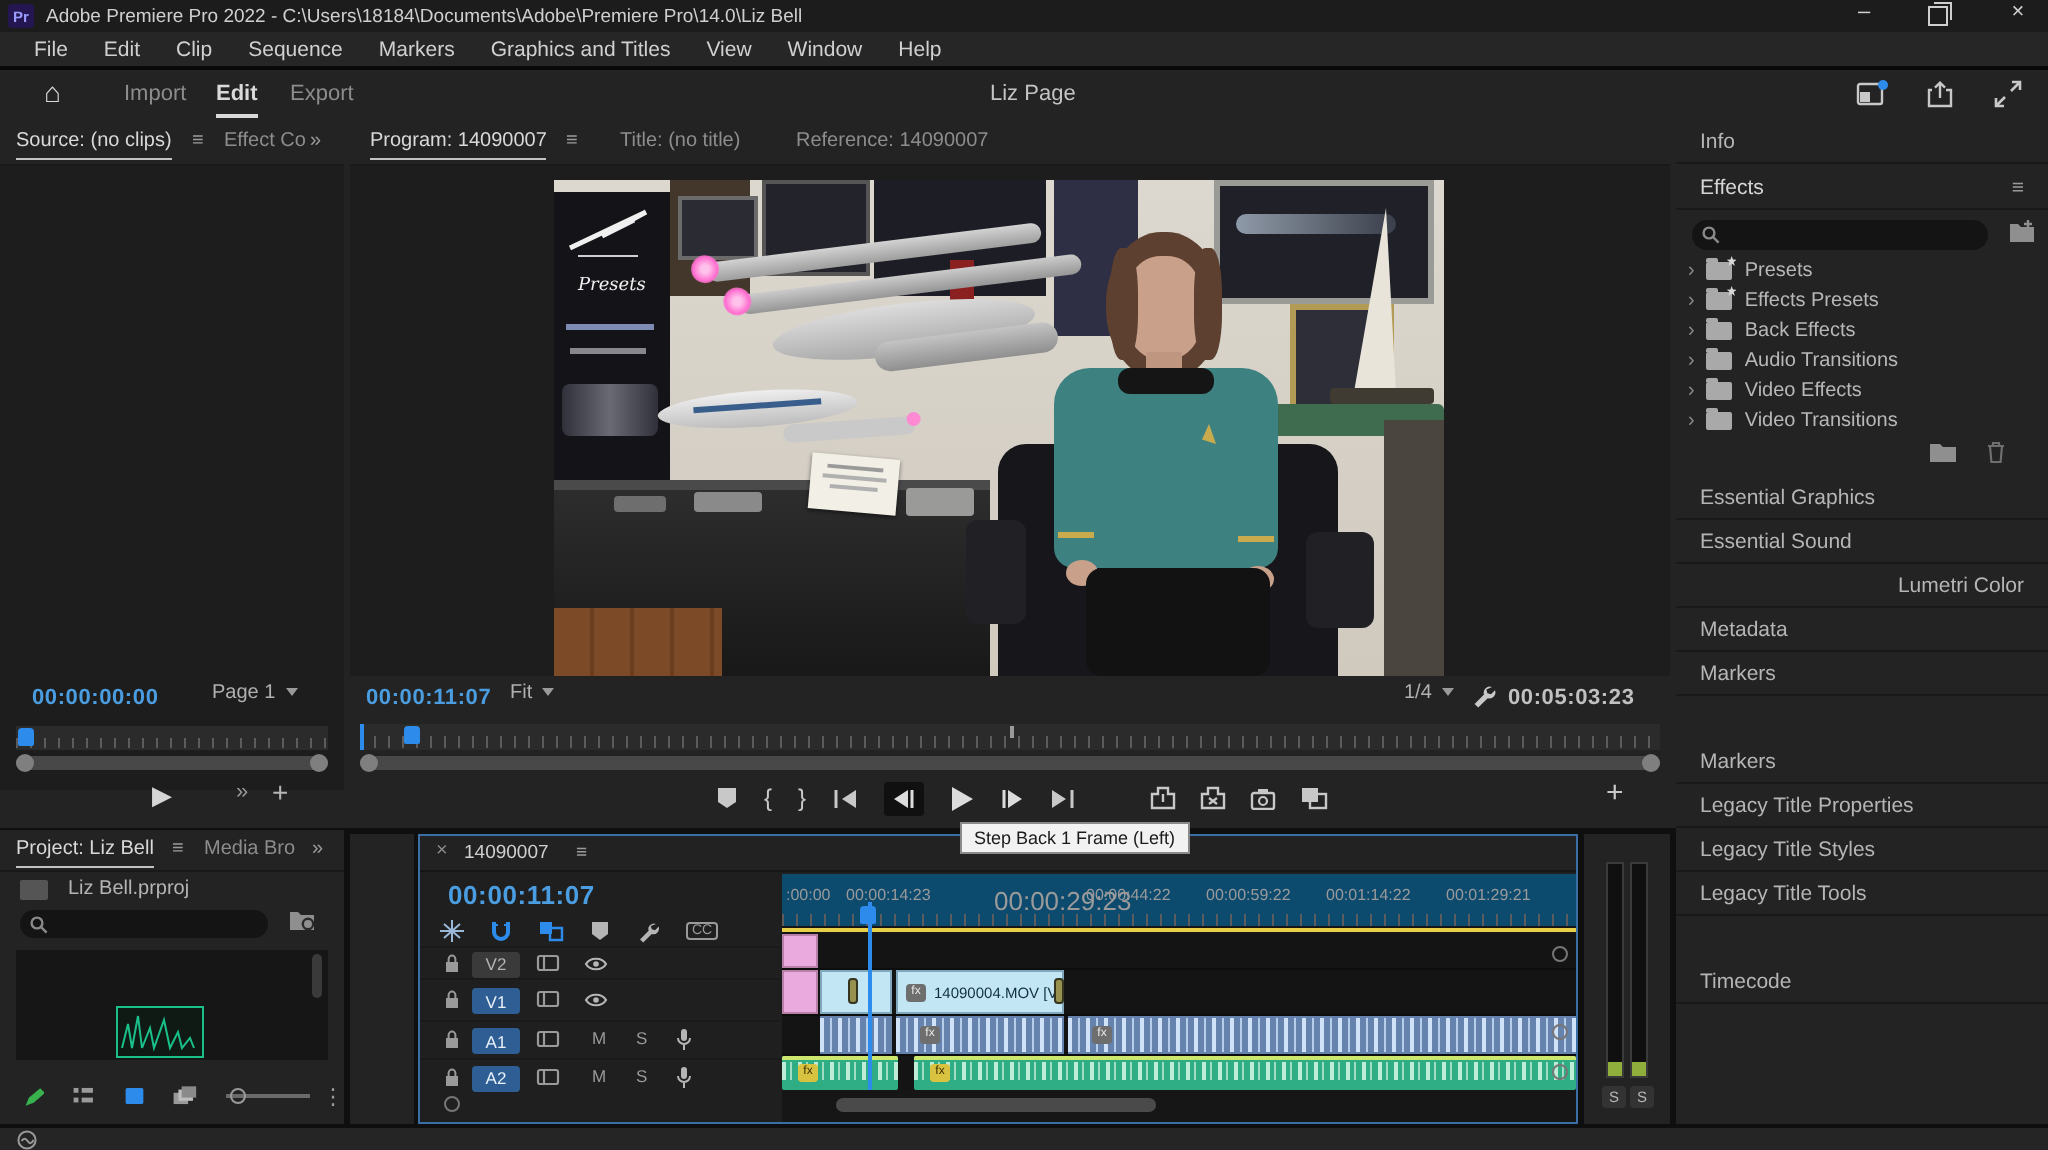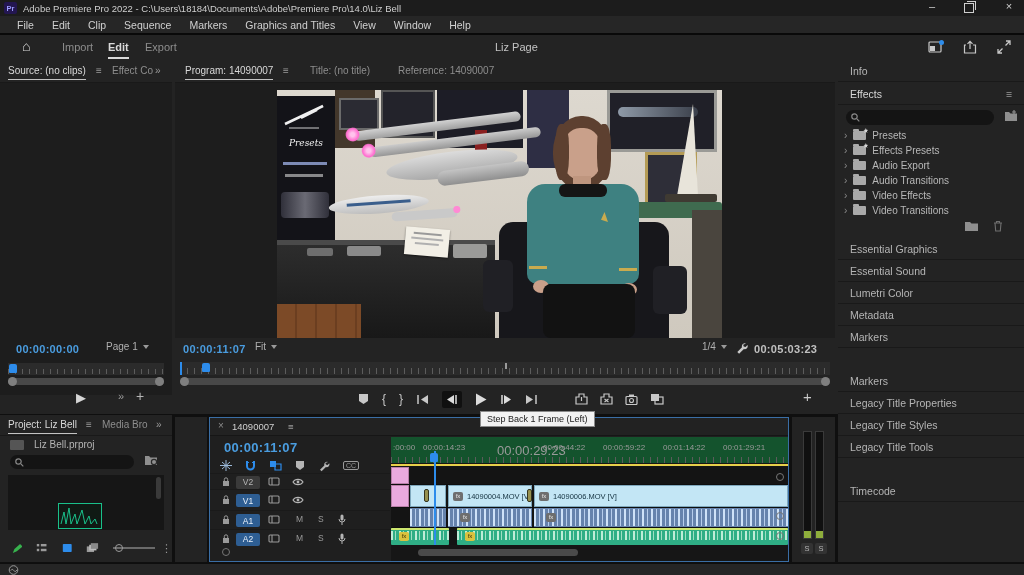--- a/index.html
+++ b/index.html
@@ -426,21 +426,21 @@
       <span class="abs ms" style="left:86px;top:2.5px;">M</span>
       <span class="abs ms" style="left:108px;top:2.5px;">S</span>
       <svg class="ic abs" style="left:128px;top:2.5px;" width="8" height="12" viewBox="0 0 8 12">
           <rect x="2.5" y="0.5" width="3" height="6" rx="1.5" fill="#b5b5b5"></rect>
           <path d="M1 5a3 3 0 0 0 6 0M4 8v3" fill="none" stroke="#b5b5b5" stroke-width="1"></path>
         </svg>
     </div>
 
     <div class="abs" style="left:181px;top:19px;width:397px;height:124px;background:#161616;">
 
-      <div class="abs" style="left:0;top:0;width:397px;height:26px;background:#14532d;">
+      <div class="abs" style="left:0;top:0;width:397px;height:26px;background:#0c4a6e;">
         <span class="abs" style="left:2px;top:6px;font-size:8px;color:#9a9a9a;">:00:00</span>
         <span class="abs" style="left:32px;top:6px;font-size:8px;color:#9a9a9a;">00:00:14:23</span>
         <span class="abs" style="left:106px;top:6px;font-size:13px;color:#9a9a9a;text-align:center;">00:00:29:23</span>
         <span class="abs" style="left:152px;top:6px;font-size:8px;color:#9a9a9a;">00:00:44:22</span>
         <span class="abs" style="left:212px;top:6px;font-size:8px;color:#9a9a9a;">00:00:59:22</span>
         <span class="abs" style="left:272px;top:6px;font-size:8px;color:#9a9a9a;">00:01:14:22</span>
         <span class="abs" style="left:332px;top:6px;font-size:8px;color:#9a9a9a;">00:01:29:21</span>
         <div class="ticks" style="left:0;bottom:0;width:397px;height:6px;"></div>
       </div>
       <div class="abs" style="left:0;top:27px;width:397px;height:2px;background:#e7cf4a;"></div>
@@ -448,24 +448,20 @@
       <div class="abs" style="left:0;top:30px;width:397px;height:17px;background:#141414;border-bottom:1px solid #0d0d0d;">
         <div class="clip-pink" style="left:0;top:0;width:18px;height:17px;"></div>
       </div>
 
       <div class="abs" style="left:0;top:48px;width:397px;height:22px;background:#141414;border-bottom:1px solid #0d0d0d;">
         <div class="clip-pink" style="left:0;top:0;width:18px;height:22px;"></div>
         <div class="clip-blue" style="left:19px;top:0;width:36px;height:22px;"></div>
         <div class="clip-blue" style="left:57px;top:0;width:84px;height:22px;">
           <span class="fxb" style="left:4px;top:6px;">fx</span>
           <span class="abs" style="left:18px;top:6px;font-size:7.5px;color:#12303e;">14090004.MOV [V]</span>
-        </div>
-        <div class="clip-blue" style="left:143px;top:0;width:254px;height:22px;">
-          <span class="fxb" style="left:4px;top:6px;">fx</span>
-          <span class="abs" style="left:18px;top:6px;font-size:7.5px;color:#12303e;">14090006.MOV [V]</span>
         </div>
         <div class="olive" style="left:33px;top:4px;"></div>
         <div class="olive" style="left:136px;top:4px;"></div>
       </div>
 
       <div class="abs" style="left:0;top:71px;width:397px;height:19px;background:#141414;border-bottom:1px solid #0d0d0d;">
         <div class="wave1" style="left:19px;top:0;width:36px;height:19px;">
             <div class="lane" style="top:1px;"></div>
             <div class="lane" style="bottom:1px;"></div>
           </div>
@@ -541,21 +537,21 @@
         <span>Presets</span>
       </div>
     <div class="treerow" style="top:83px;">
         <span style="color:#8a8a8a;">›</span>
         <span class="folder star"></span>
         <span>Effects Presets</span>
       </div>
     <div class="treerow" style="top:98px;">
         <span style="color:#8a8a8a;">›</span>
         <span class="folder"></span>
-        <span>Audio Export</span>
+        <span>Back Effects</span>
       </div>
     <div class="treerow" style="top:113px;">
         <span style="color:#8a8a8a;">›</span>
         <span class="folder"></span>
         <span>Audio Transitions</span>
       </div>
     <div class="treerow" style="top:128px;">
         <span style="color:#8a8a8a;">›</span>
         <span class="folder"></span>
         <span>Video Effects</span>
@@ -572,21 +568,21 @@
       <svg class="ic" width="10" height="12" viewBox="0 0 10 12">
           <path d="M1 3h8M3.5 3V1.5h3V3M2 3l.7 8h4.6L8 3" fill="none" stroke="#6f6f6f" stroke-width="1.1"></path>
         </svg>
     </div>
     <div class="shead" style="top:178px;">
         <span>Essential Graphics</span>
       </div>
     <div class="shead" style="top:200px;">
         <span>Essential Sound</span>
       </div>
-    <div class="shead" style="top:222px;">
+    <div class="shead" style="top:222px;justify-content:flex-end;">
         <span>Lumetri Color</span>
       </div>
     <div class="shead" style="top:244px;">
         <span>Metadata</span>
       </div>
     <div class="shead" style="top:266px;">
         <span>Markers</span>
       </div>
     <div class="shead" style="top:310px;">
         <span>Markers</span>

